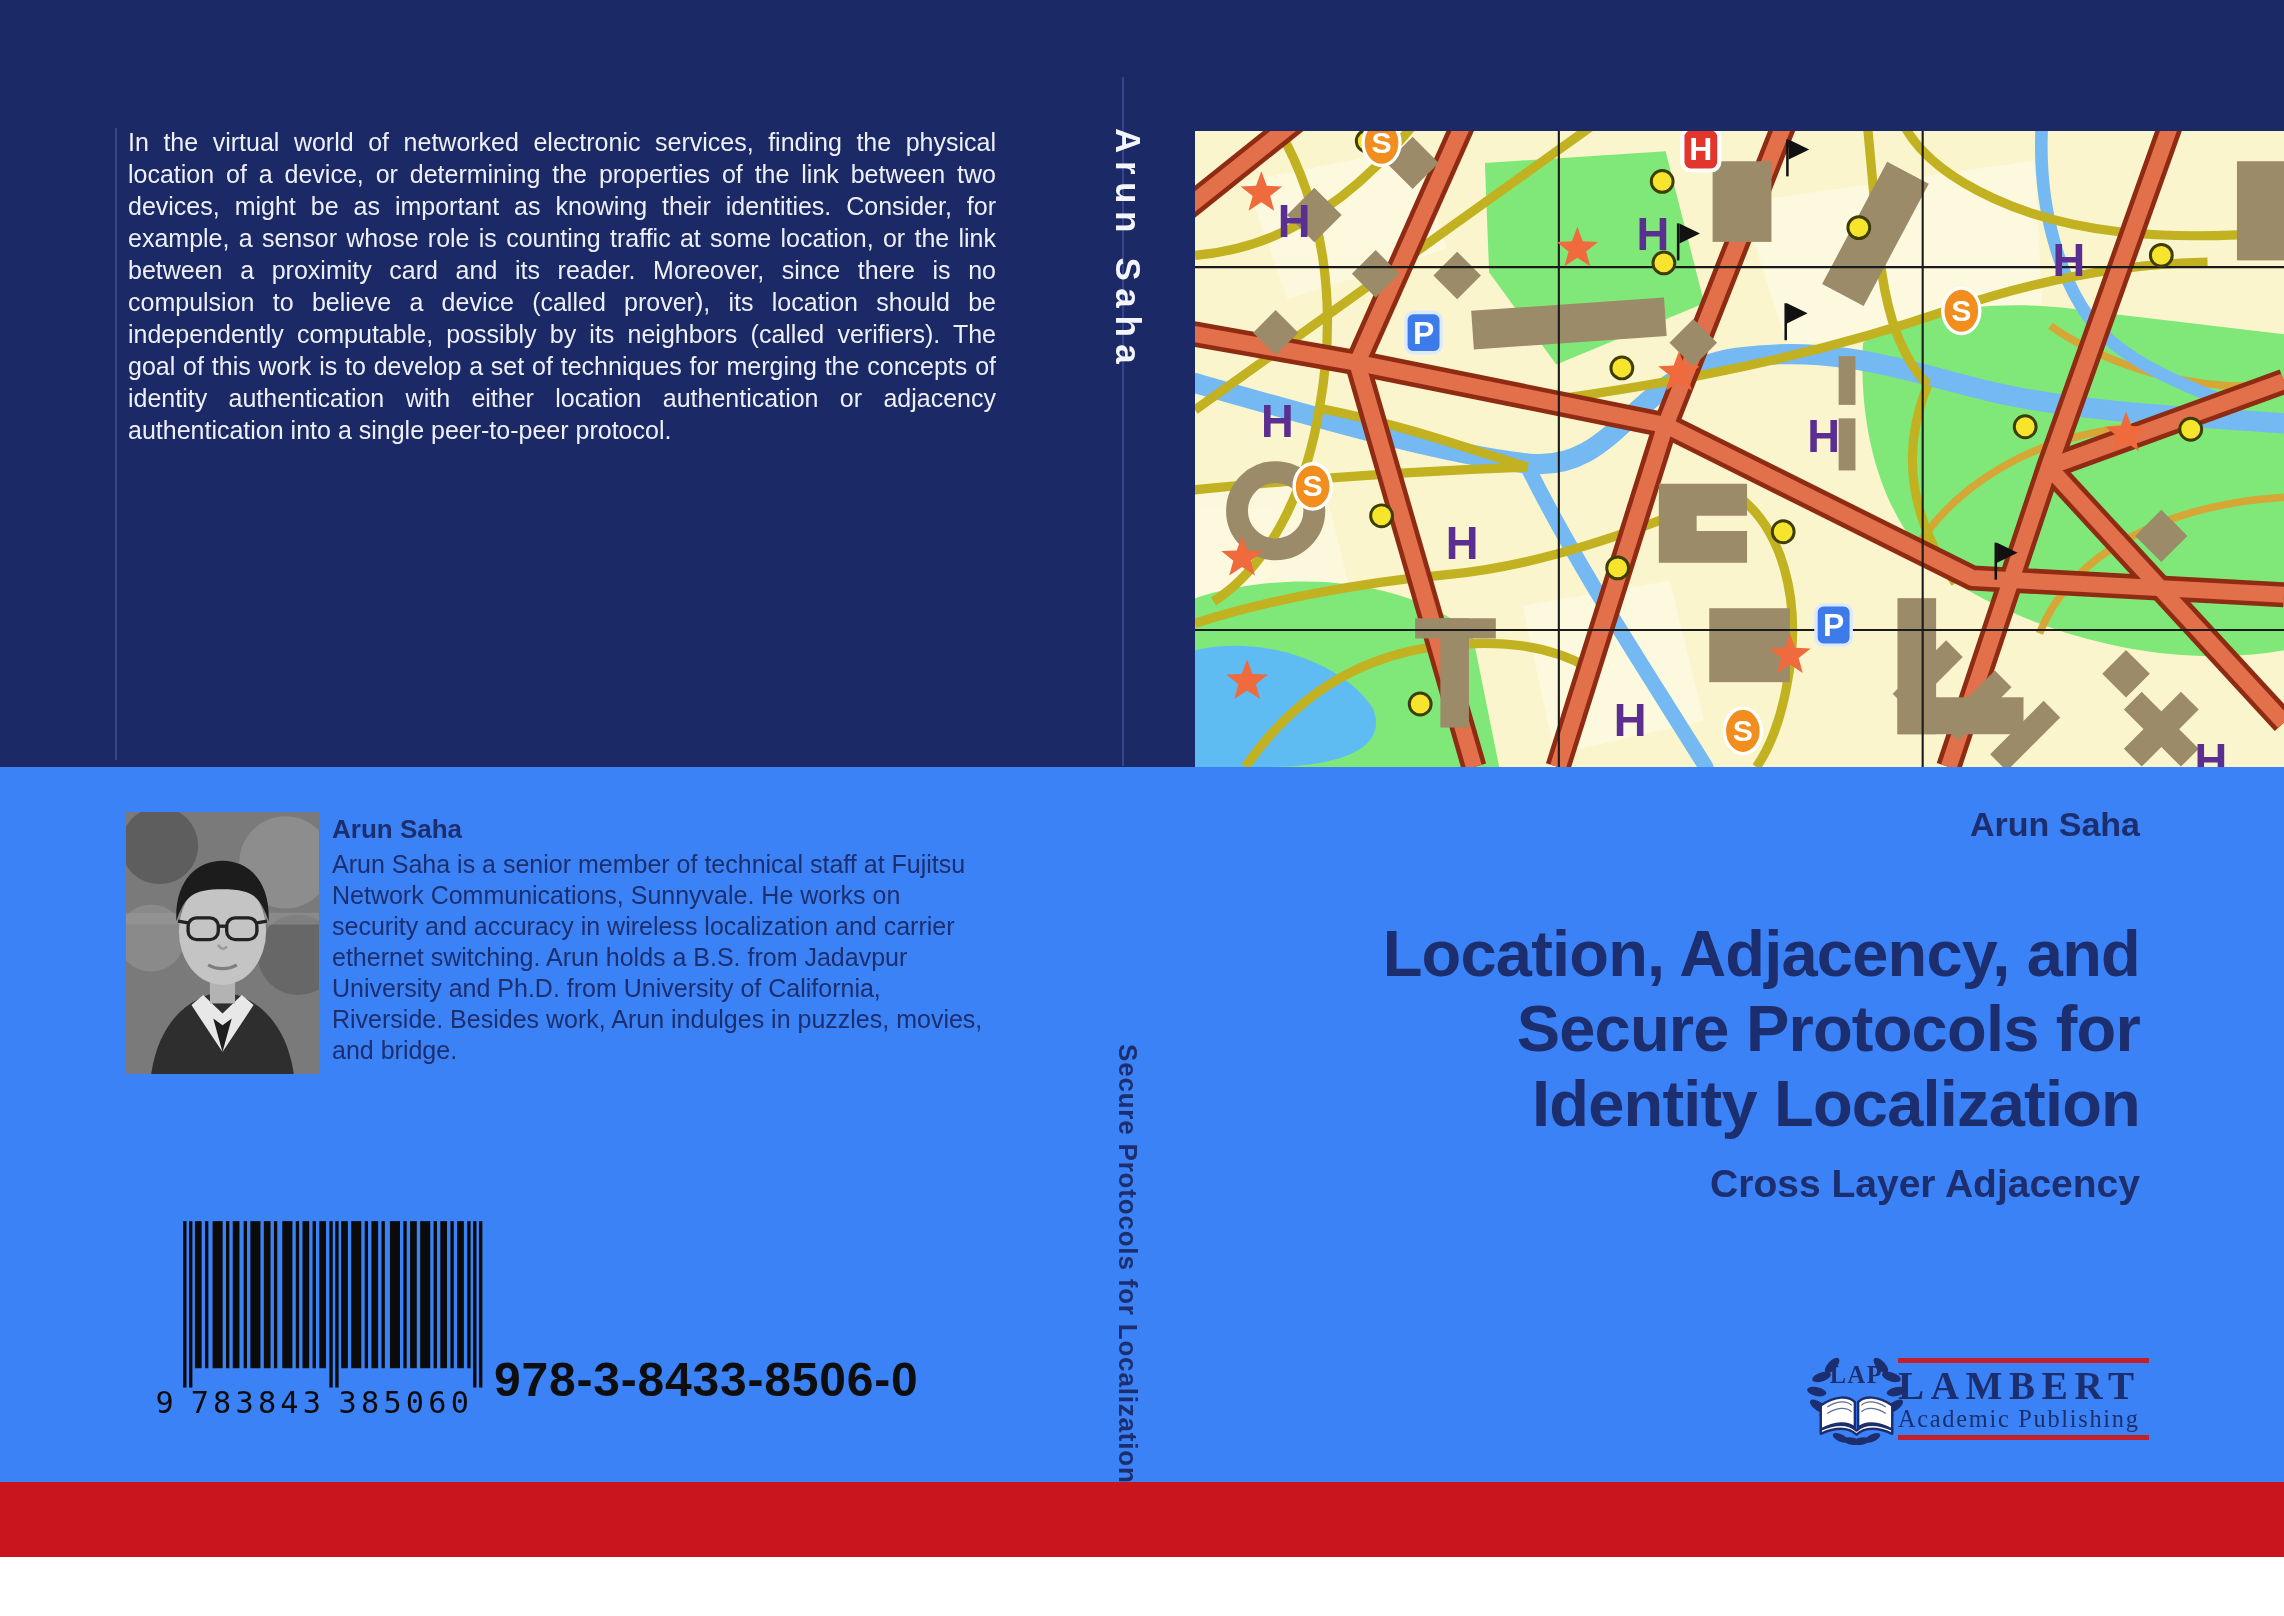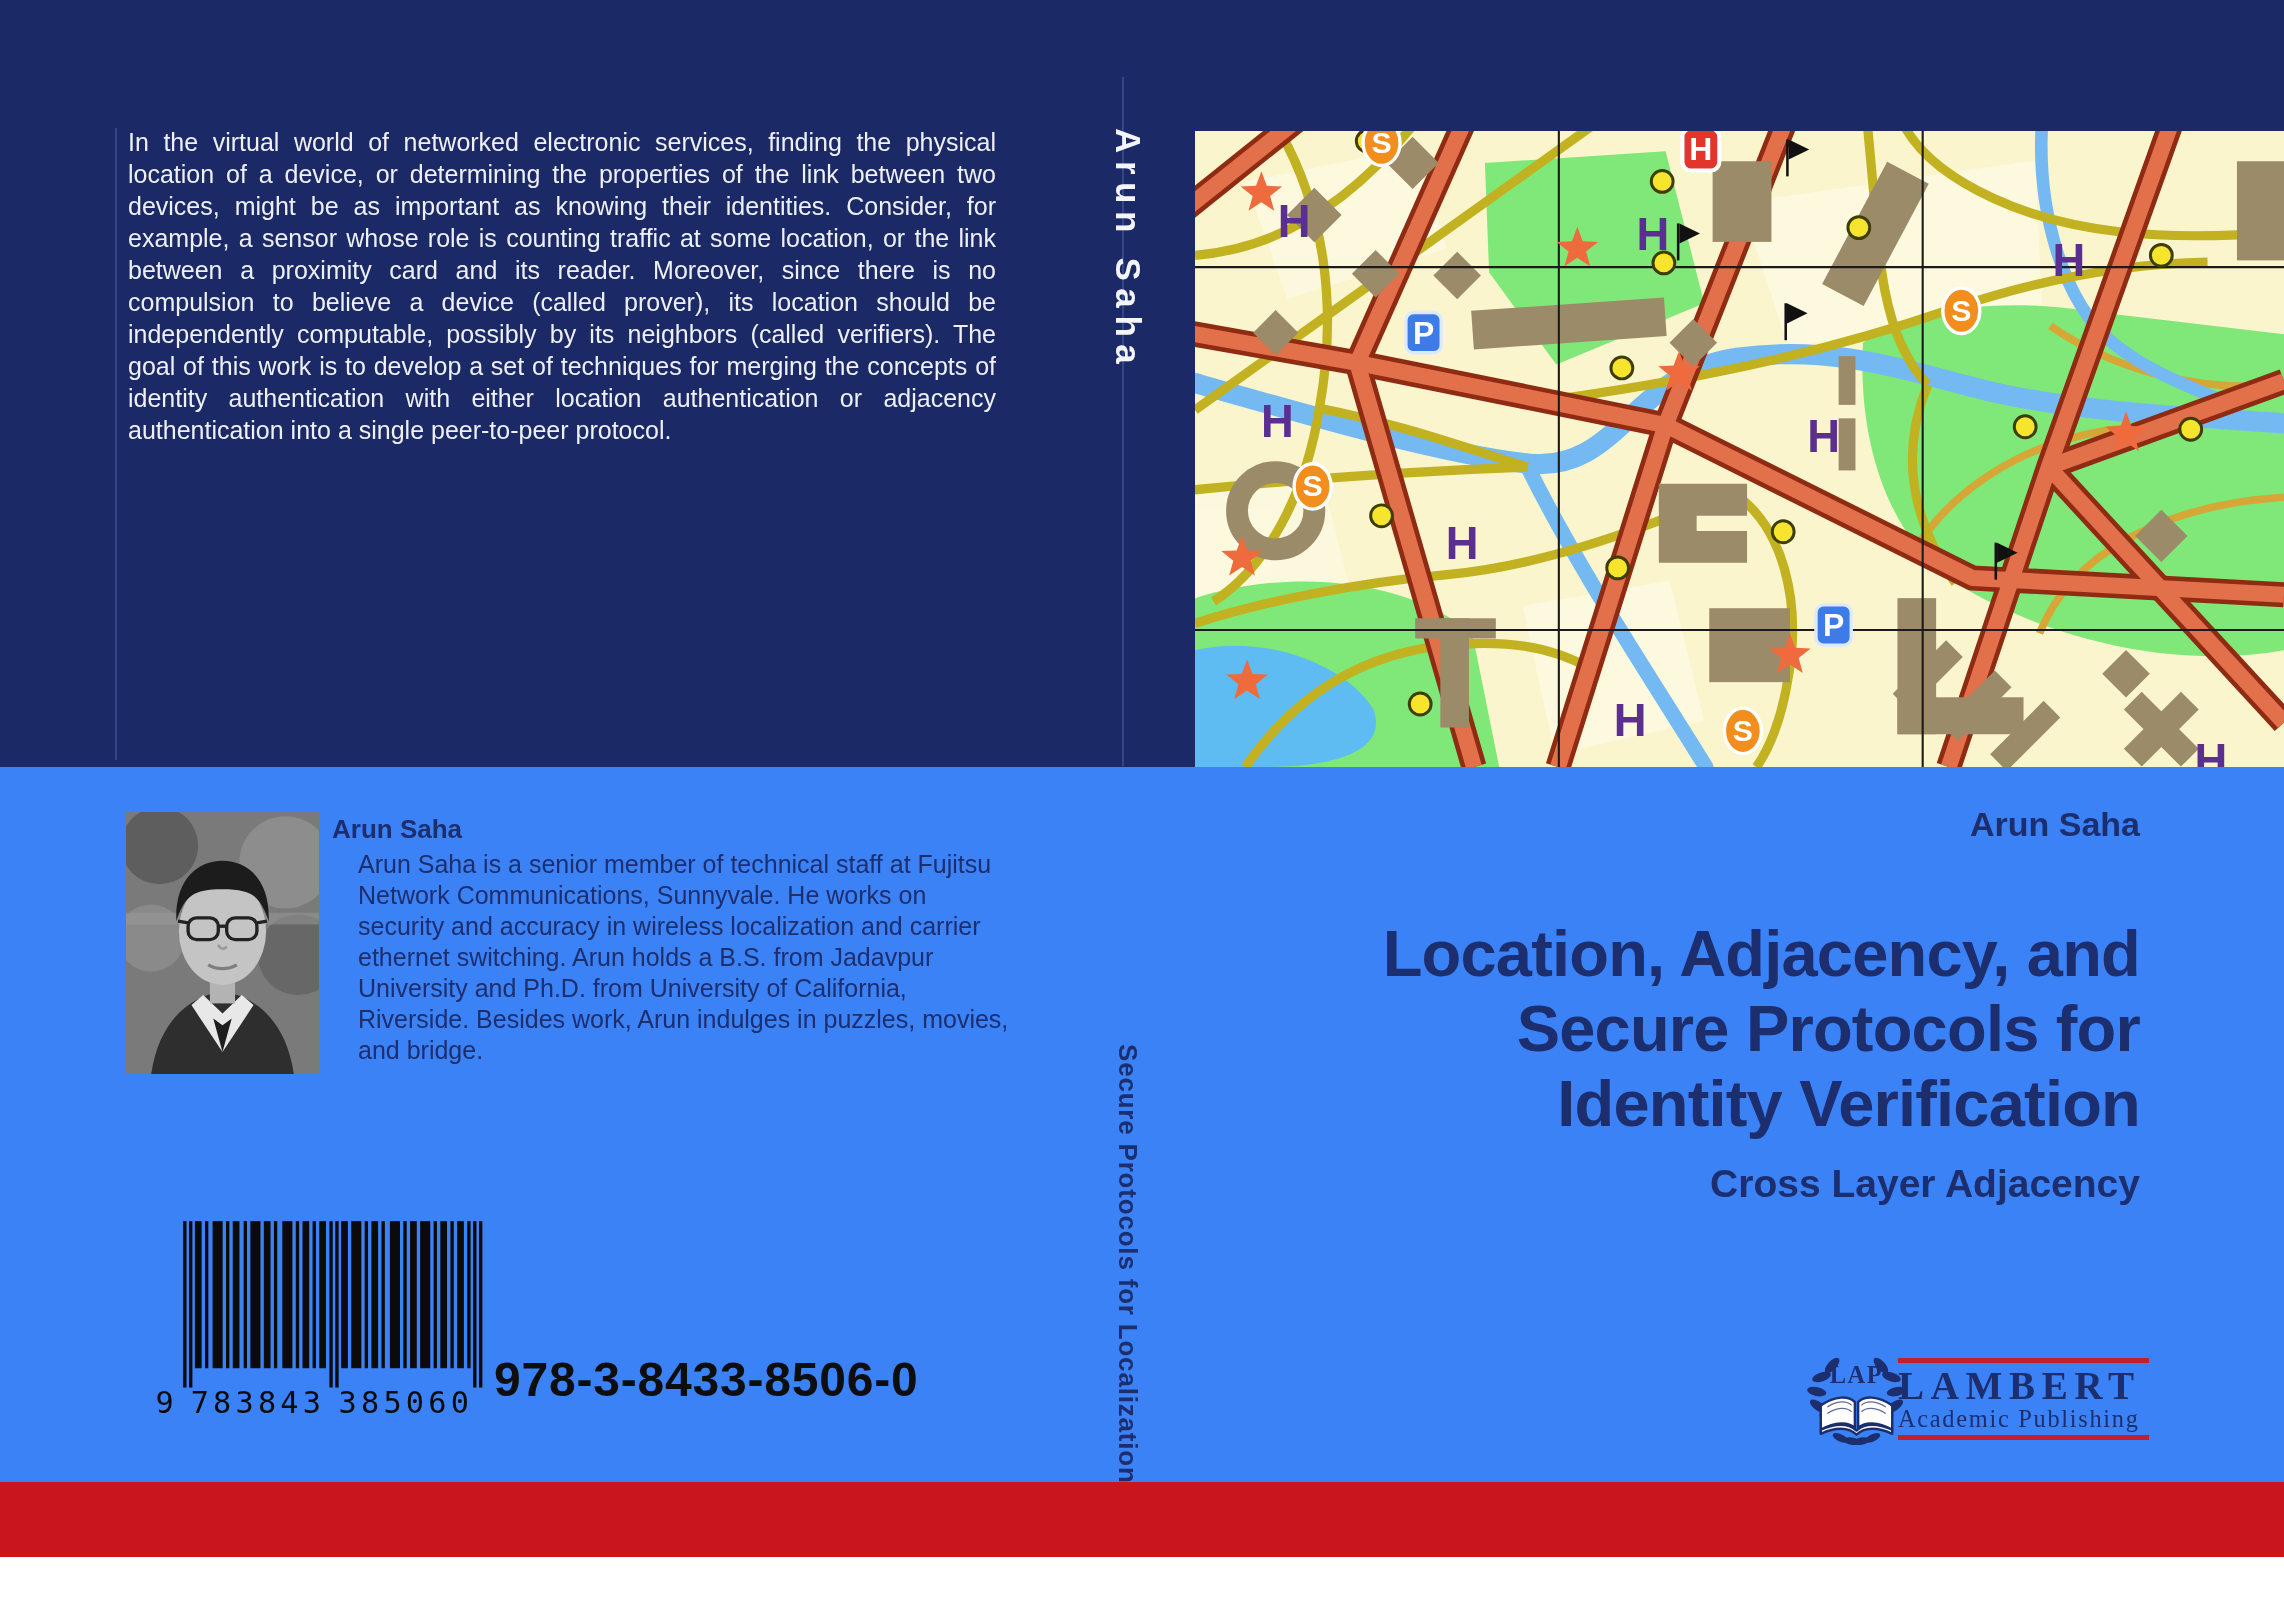--- a/index.html
+++ b/index.html
@@ -48,21 +48,21 @@
     color:var(--text-navy,#1D2E6E);font-size:39px;font-weight:bold;
   }
   .bio-photo{position:absolute;left:126px;top:812px;width:193px;height:262px;}
   .bio-photo svg{display:block;width:100%;height:100%;}
   .bio-name{
     position:absolute;left:332px;top:814px;
     color:var(--text-navy,#1D2E6E);font-size:26px;font-weight:bold;
   }
   .bio-text{
     position:absolute;left:332px;top:849px;width:651px;
-    color:var(--text-navy,#1D2E6E);font-size:25px;line-height:31px;margin-left:26px;
+    color:var(--text-navy,#1D2E6E);font-size:25px;line-height:31px;
   }
   .barcode{position:absolute;left:147px;top:1221px;width:353px;height:202px;}
   .barcode svg{display:block;width:100%;height:100%;}
   .isbn-text{
     position:absolute;left:494px;top:1352px;
     color:#0E0E0E;font-size:48px;font-weight:bold;letter-spacing:0.8px;
   }
   .logo{position:absolute;left:1799px;top:1350px;width:353px;height:101px;}
   .logo-emblem{position:absolute;left:8px;top:5px;width:99px;height:91px;}
   .logo-emblem svg{display:block;width:100%;height:100%;}
@@ -284,21 +284,21 @@
         <rect x="-22" y="-25" width="44" height="50" rx="10" fill="#E2362C" stroke="#FFFFFF" stroke-width="5"></rect>
         <text y="13" text-anchor="middle" font-family="Liberation Sans, sans-serif" font-size="38" font-weight="bold" fill="#FFFFFF">H</text>
       </g>
     </svg>
   </div>
 
   <div class="front-author">Arun Saha</div>
   <div class="front-title">
     <div>Location, Adjacency, and</div>
     <div>Secure Protocols for</div>
-    <div>Identity Verification</div>
+    <div>Identity Localization</div>
   </div>
   <div class="front-subtitle">Cross Layer Adjacency</div>
 
   <div class="bio-photo">
     <svg viewBox="0 0 230 312">
       <rect width="230" height="312" fill="#7A7A7A"></rect>
       <circle cx="40" cy="40" r="46" fill="#5E5E5E"></circle>
       <circle cx="190" cy="60" r="55" fill="#8D8D8D"></circle>
       <circle cx="205" cy="170" r="48" fill="#676767"></circle>
       <circle cx="30" cy="150" r="40" fill="#8A8A8A"></circle>

